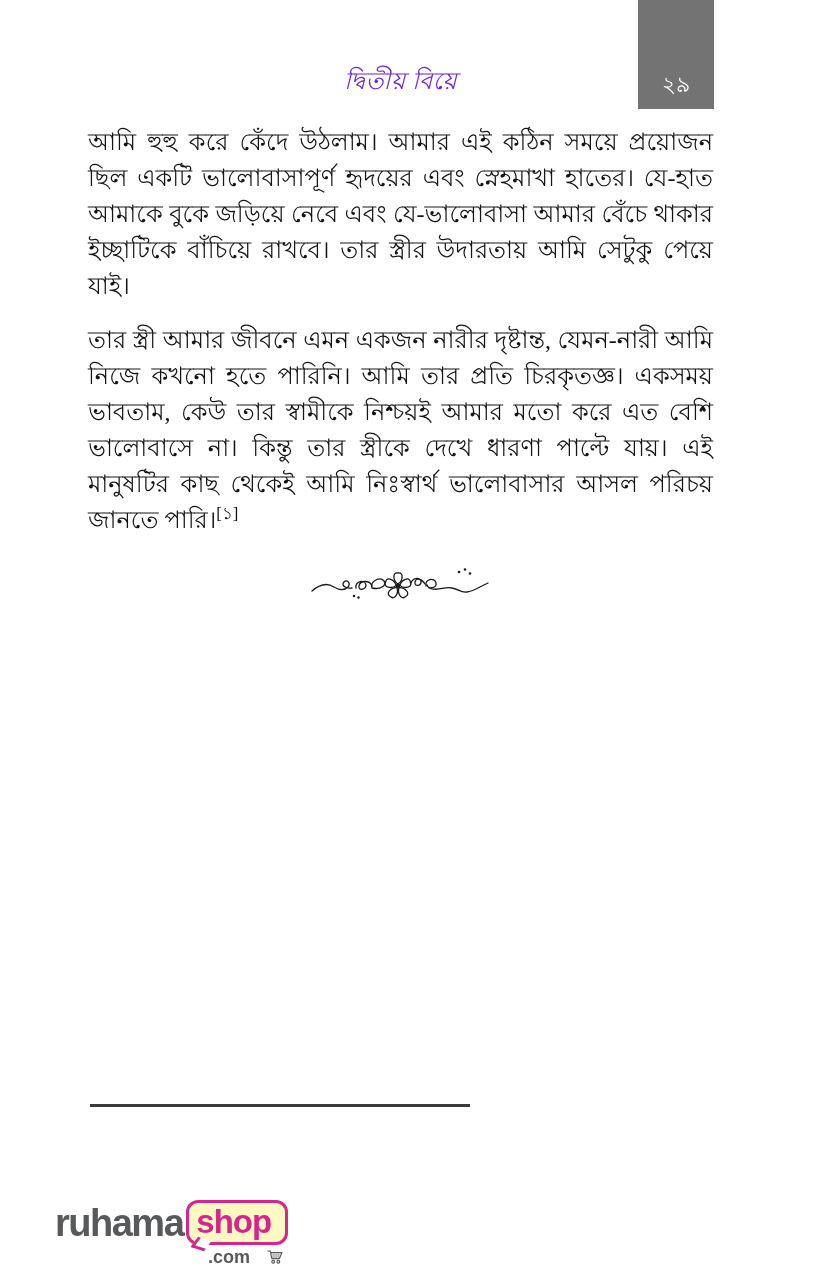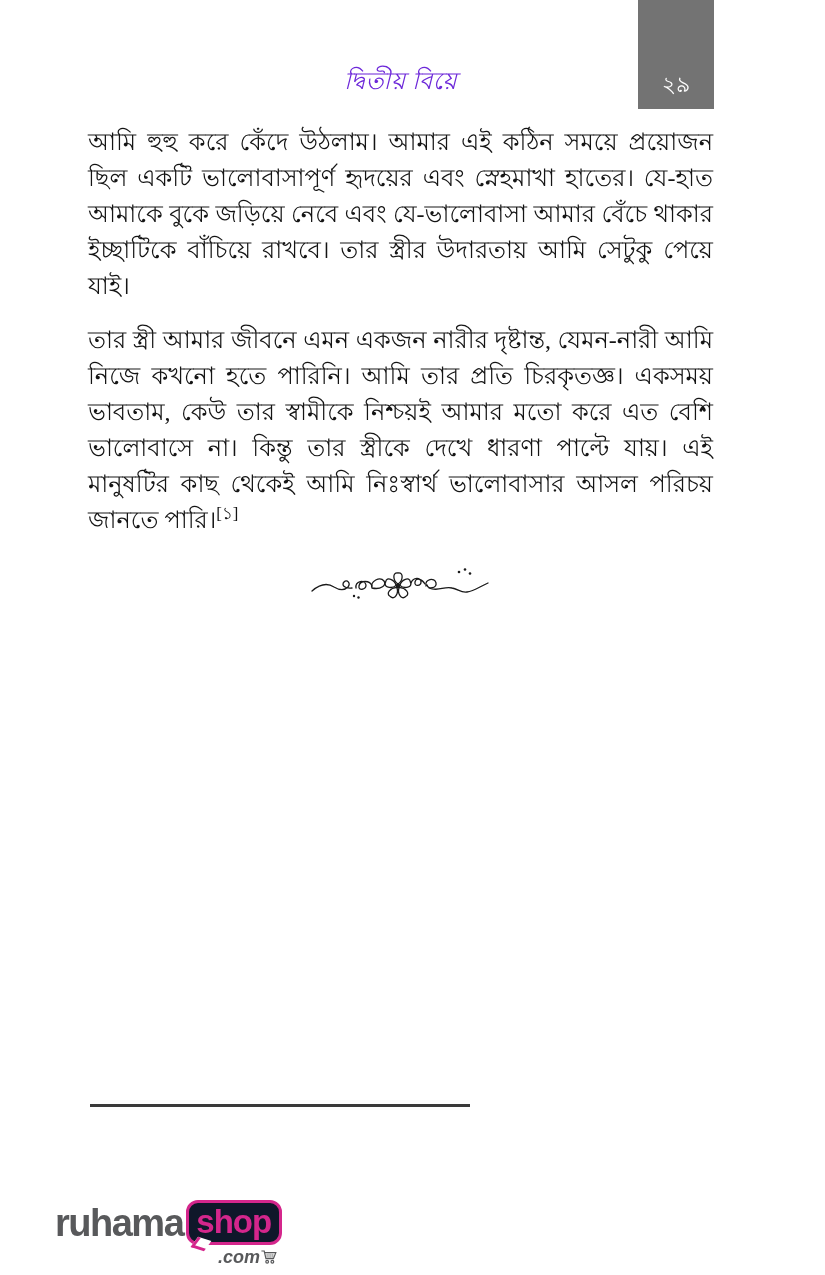--- a/index.html
+++ b/index.html
@@ -98,22 +98,22 @@
     font-weight: bold;
     color: #58595b;
     letter-spacing: -1.5px;
     line-height: 1;
   }
   .shop-bubble {
     position: relative;
     margin-left: 3px;
     border: 3px solid #d4268c;
     border-radius: 12px;
-    padding: 2px 8px 4px 7px;
-    background: #0f172a;
+    padding: 2px 14px 4px 7px;
+    background: #fef9c3;
   }
   .shop-bubble-text {
     font-size: 33px;
     font-weight: bold;
     color: #d4268c;
     letter-spacing: -1px;
     line-height: 1;
   }
   .bubble-tail {
     position: absolute;
@@ -121,24 +121,23 @@
     width: 11px; height: 9px;
     background: #ffffff;
     border-left: 3px solid #d4268c;
     border-bottom: 3px solid #d4268c;
     transform: rotate(18deg) skewX(-18deg);
   }
   .domain-row {
     display: flex;
     align-items: center;
     justify-content: flex-end;
-    gap: 0;
+    gap: 16px;
     margin-top: 3px;
     padding-right: 4px;
-    font-style: italic;
   }
   .domain-text {
     font-size: 18px;
     font-weight: bold;
     color: #58595b;
     line-height: 1;
   }
 </style>
 </head>
 <body>

